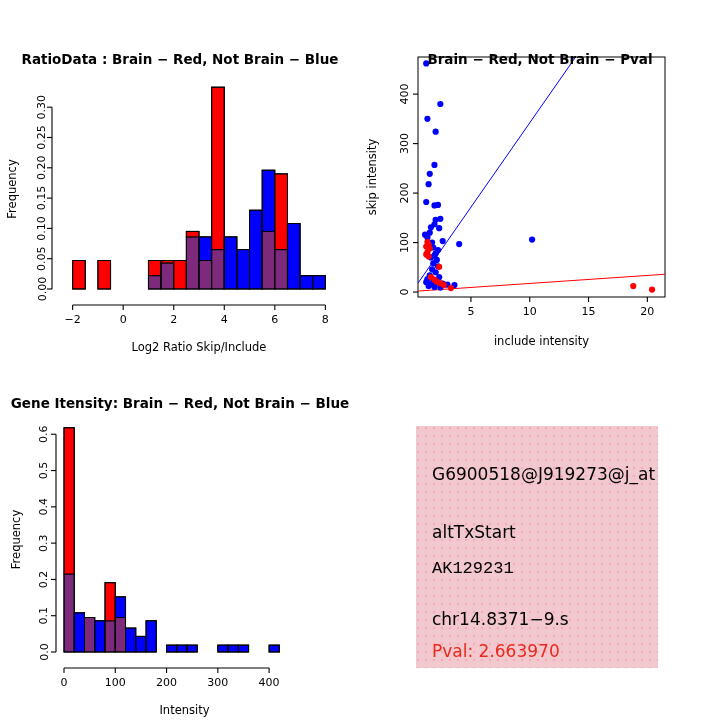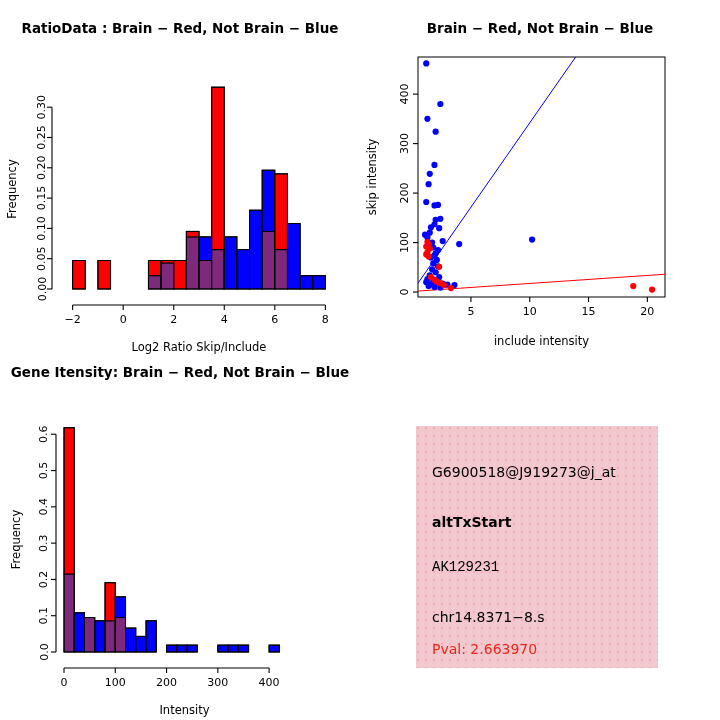--- a/index.html
+++ b/index.html
@@ -12,20 +12,21 @@
   .panel{position:absolute;}
   #panel-ratio-hist{left:0;top:0;width:360px;height:360px;}
   #panel-scatter{left:360px;top:0;width:360px;height:360px;}
   #panel-gene-hist{left:0;top:360px;width:360px;height:360px;}
   #panel-info{left:360px;top:360px;width:360px;height:360px;}
 
   .panel-title{
     position:absolute;left:0;right:0;text-align:center;
     font-weight:bold;font-size:13.5px;letter-spacing:0px;
     white-space:nowrap;
+    margin-top:31px;
   }
   #panel-ratio-hist .panel-title{top:20px;}
   #panel-scatter .panel-title{top:20px;}
   #panel-gene-hist .panel-title{top:4px;}
 
   svg{display:block;}
   .axis-line{stroke:#000;stroke-width:1.1;fill:none;}
   .tick{stroke:#000;stroke-width:1.1;}
   .ticklabel{font-family:"DejaVu Sans","Liberation Sans",sans-serif;font-size:11px;fill:#000;}
   .axistitle{font-family:"DejaVu Sans","Liberation Sans",sans-serif;font-size:11.5px;fill:#000;}
@@ -37,21 +38,21 @@
   #info-box{
     position:absolute;left:56px;top:66px;width:242px;height:242px;
     background-color:#f0c8ce;
     background-image:
       radial-gradient(circle at 2px 2px, rgba(255,160,175,0.85) 1.1px, rgba(0,0,0,0) 1.4px),
       radial-gradient(circle at 6px 6px, rgba(255,200,210,0.9) 1.1px, rgba(0,0,0,0) 1.4px);
     background-size:8px 8px, 8px 8px;
   }
   #info-box .info-line{
     position:absolute;left:16px;
-    font-size:14px;color:#000;white-space:nowrap;
+    font-size:17px;color:#000;white-space:nowrap;
     font-family:"DejaVu Sans","Liberation Sans",sans-serif;
   }
   #info-box .info-line.pval{color:#e8291b;}
 </style>
 </head>
 <body>
 
 <div class="panel" id="panel-ratio-hist">
   <div class="panel-title">RatioData : Brain − Red, Not Brain − Blue</div>
   <svg id="svg-ratio" width="360" height="360">
@@ -123,21 +124,21 @@
         <text x="274.8181818181818" y="323" class="ticklabel" text-anchor="middle">6</text>
         <line x1="325.3636363636364" y1="305" x2="325.3636363636364" y2="310" class="tick"></line>
         <text x="325.3636363636364" y="323" class="ticklabel" text-anchor="middle">8</text>
         <text x="199" y="351" class="axistitle" text-anchor="middle">Log2 Ratio Skip/Include</text>
         <text x="16" y="189" class="axistitle" text-anchor="middle" transform="rotate(-90 16 189)">Frequency</text>
       </g>
     </svg>
 </div>
 
 <div class="panel" id="panel-scatter">
-  <div class="panel-title">Brain − Red, Not Brain − Blue</div>
+  <div class="panel-title">Brain − Red, Not Brain − Pval</div>
   <svg id="svg-scatter" width="360" height="360">
       <g>
         <rect x="58" y="57" width="247" height="240" fill="none" stroke="#000" stroke-width="1"></rect>
         <clipPath id="scatclip">
           <rect x="58" y="57" width="247" height="240"></rect>
         </clipPath>
         <g clip-path="url(#scatclip)">
           <line x1="58" y1="283.1443298969072" x2="215.60952380952384" y2="57" stroke="#0000ff" stroke-width="1" class="fitline"></line>
           <line x1="58" y1="291.0618556701031" x2="305" y2="274.2371134020619" stroke="#ff0000" stroke-width="1" class="fitline"></line>
           <circle cx="66.23333333333333" cy="63.432989690721655" r="3.1" fill="#0000ff" class="pt"></circle>
@@ -294,18 +295,18 @@
         <text x="269.10638297872345" y="326" class="ticklabel" text-anchor="middle">400</text>
         <text x="184.5" y="354" class="axistitle" text-anchor="middle">Intensity</text>
         <text x="20" y="179.5" class="axistitle" text-anchor="middle" transform="rotate(-90 20 179.5)">Frequency</text>
       </g>
     </svg>
 </div>
 
 <div class="panel" id="panel-info">
   <div id="info-box">
     <div class="info-line" style="top:38px;">G6900518@J919273@j_at</div>
-    <div class="info-line" style="top:88px;font-weight:bold;">altTxStart</div>
+    <div class="info-line" style="top:96px;">altTxStart</div>
     <div class="info-line" style="top:133px;font-family:Liberation Mono, monospace;">AK129231</div>
-    <div class="info-line" style="top:183px;">chr14.8371−8.s</div>
+    <div class="info-line" style="top:183px;">chr14.8371−9.s</div>
     <div class="info-line pval" style="top:215px;">Pval: 2.663970</div>
   </div>
 </div>
 
 </body></html>

